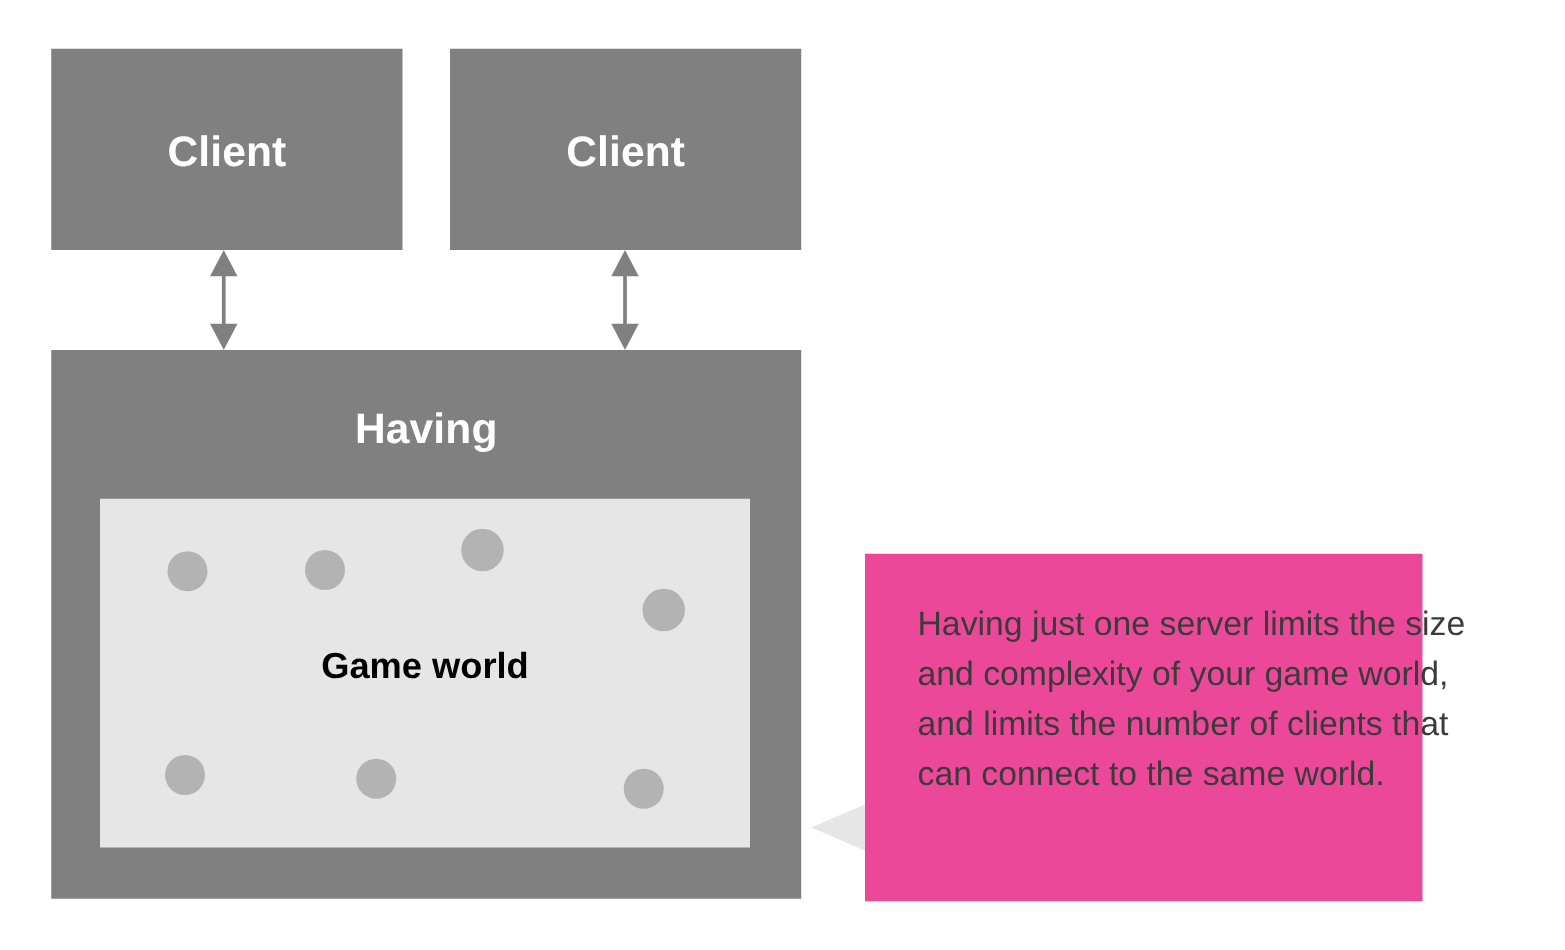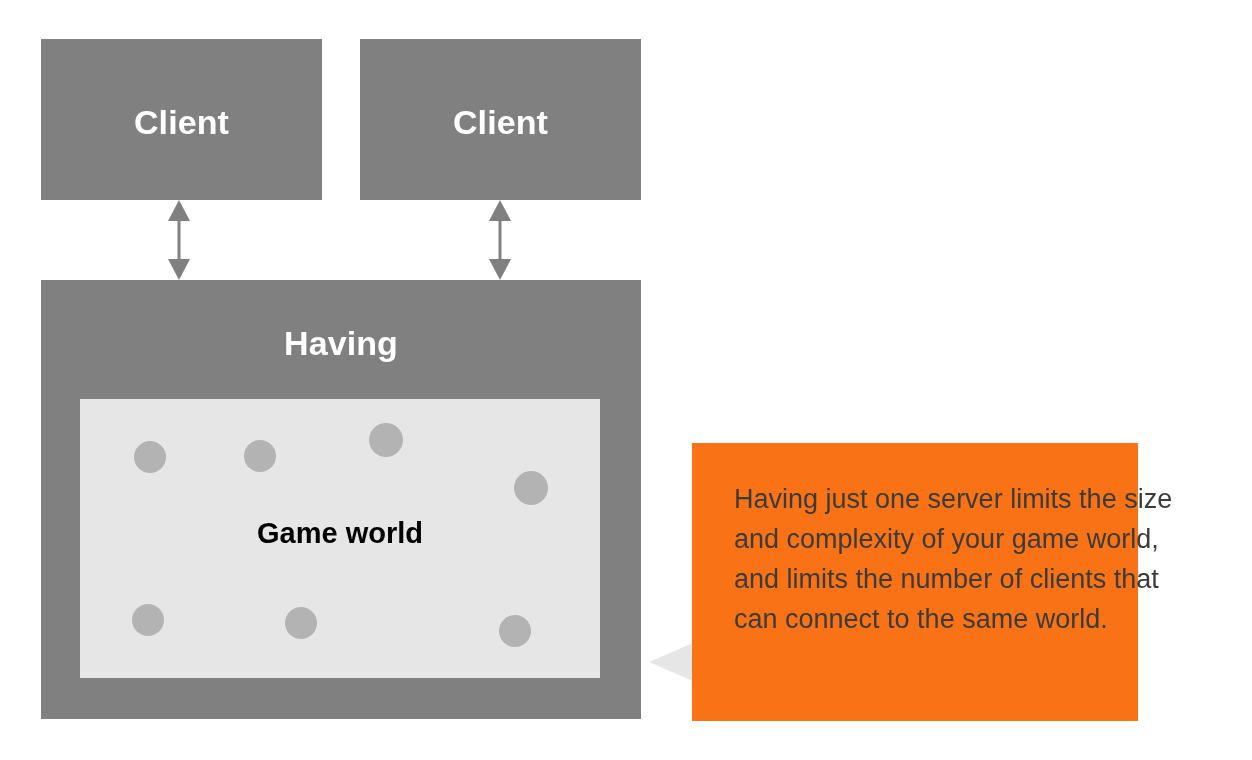--- a/index.html
+++ b/index.html
@@ -101,21 +101,21 @@
     position: absolute;
   }
 
   
   #callout {
     position: absolute;
     left: 692px;
     top: 443px;
     width: 446px;
     height: 278px;
-    background: #f97316;
+    background: #ec4899;
   }
   #callout-text {
     position: absolute;
     left: 42px;
     top: 36px;
     width: 466px;
     color: #3b3b3b;
     font-size: 27px;
     line-height: 40px;
     font-weight: 400;

